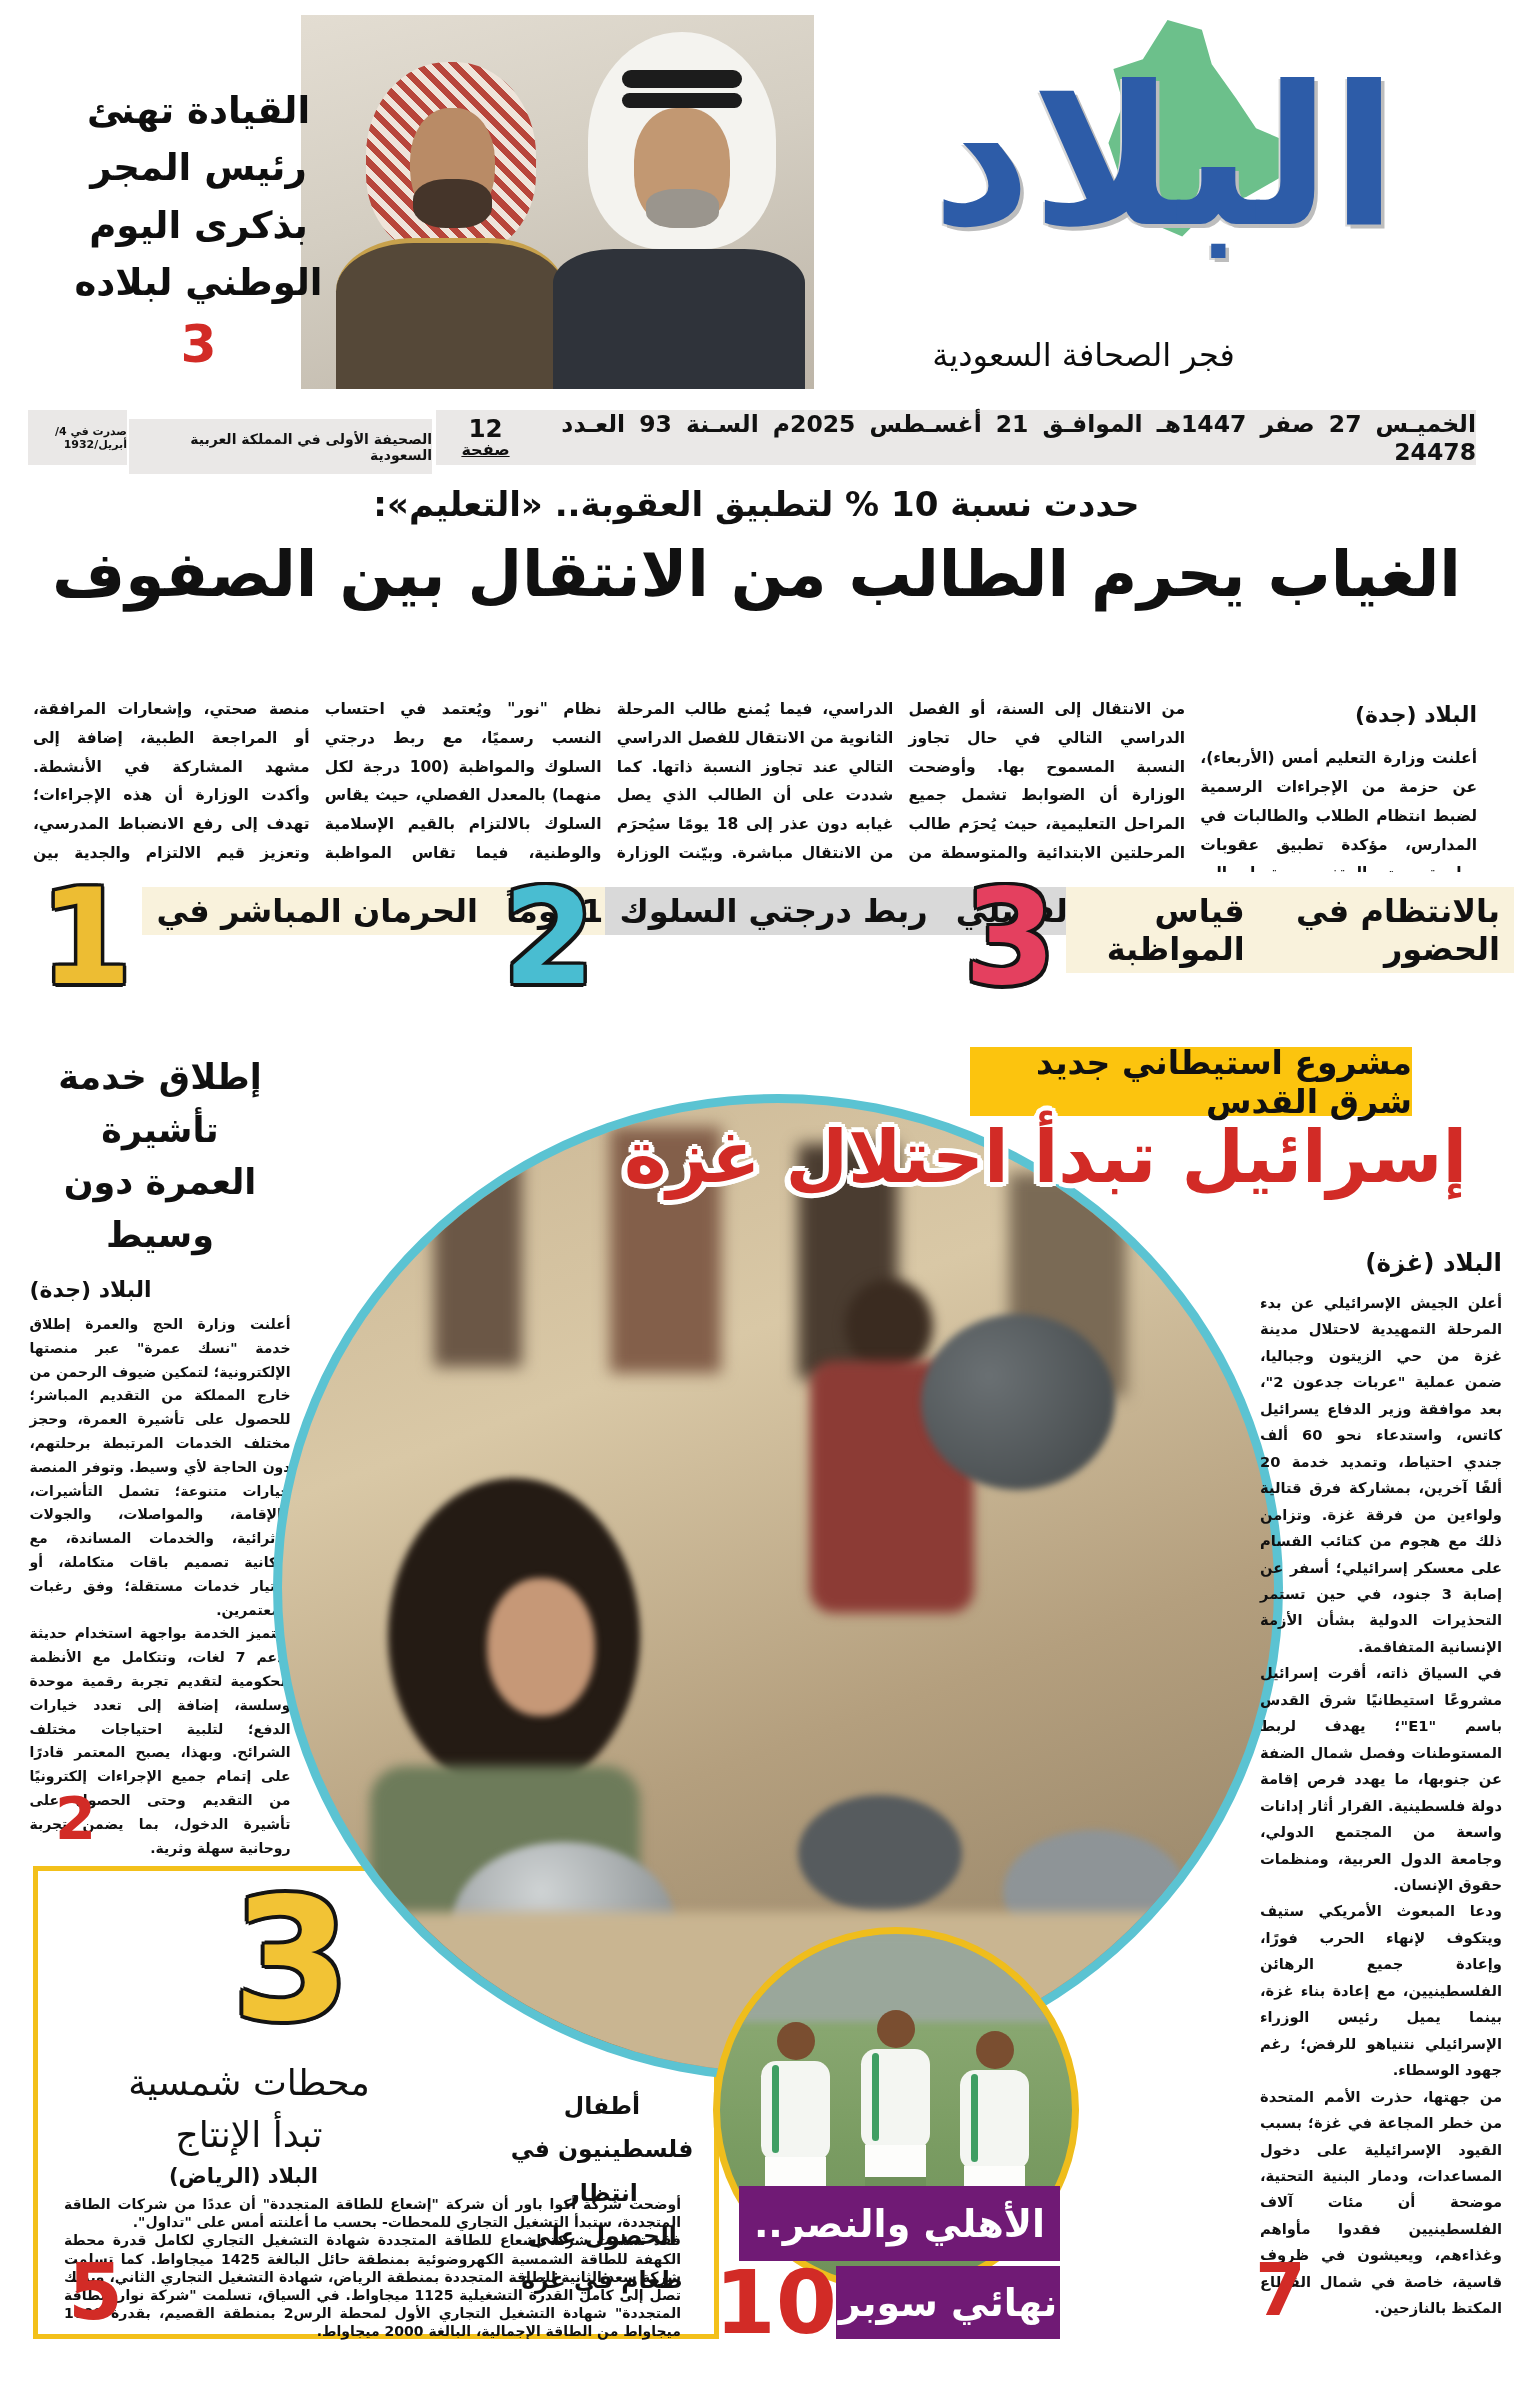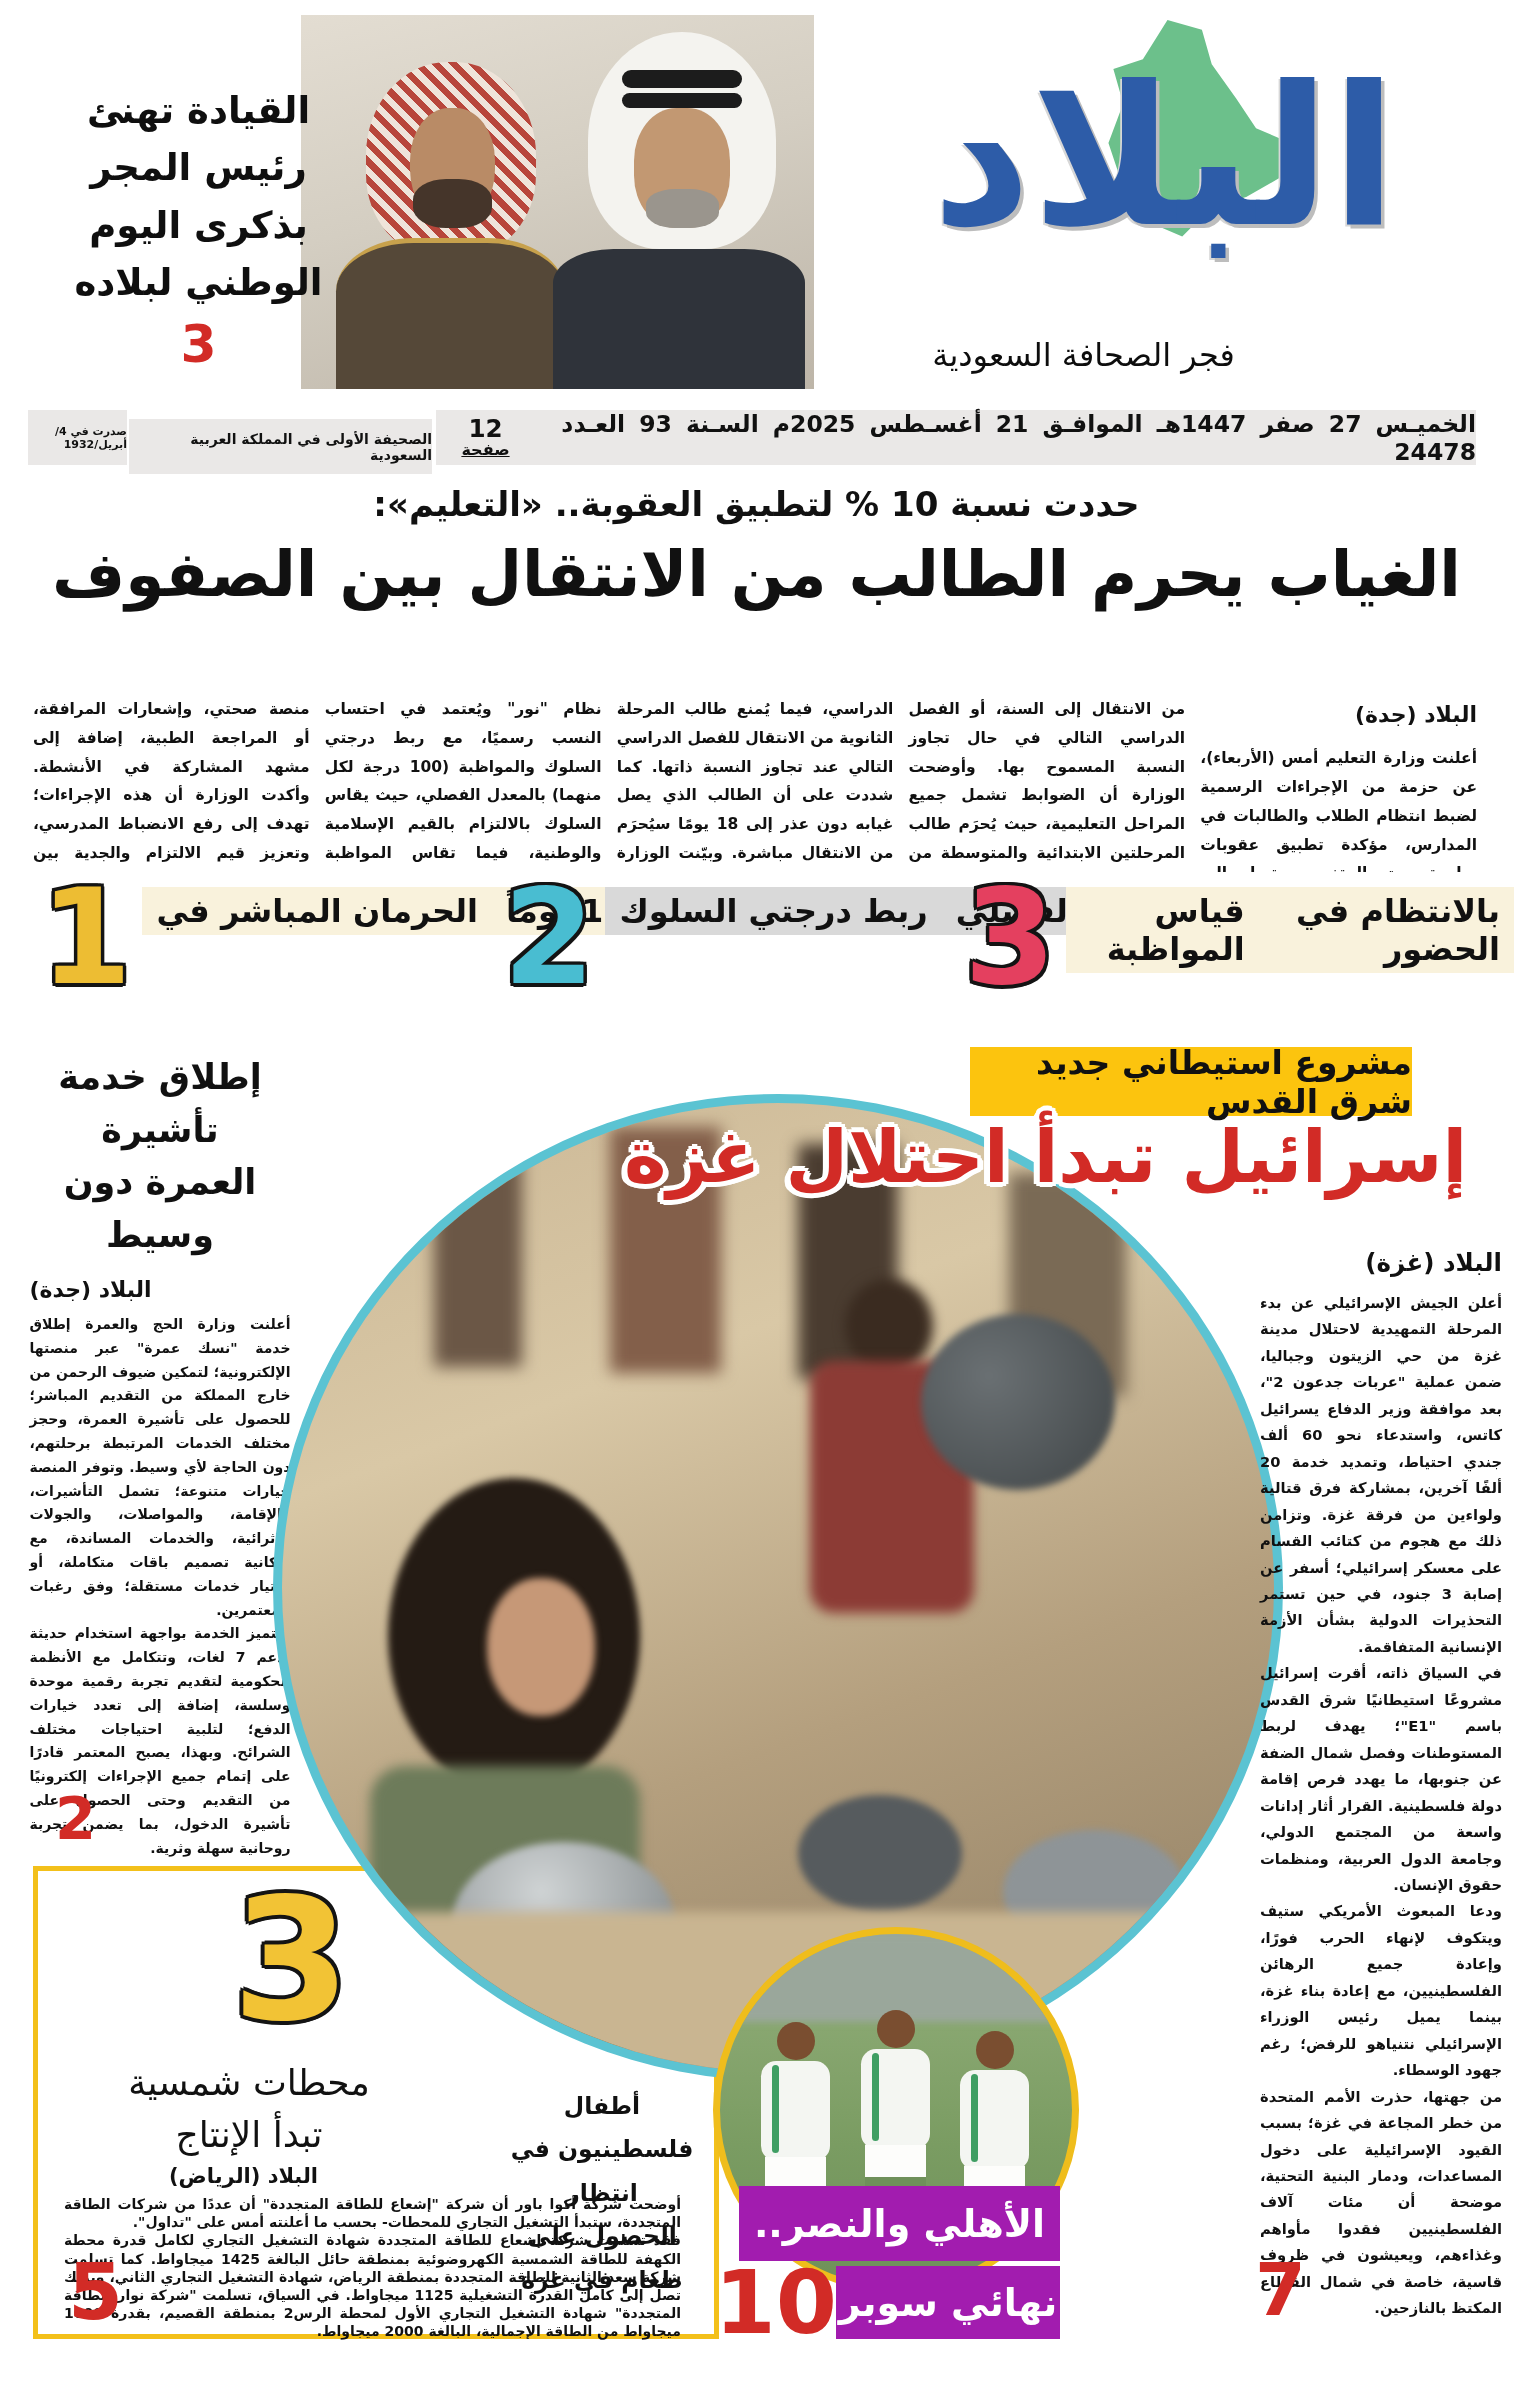--- a/index.html
+++ b/index.html
@@ -74,21 +74,21 @@
                     2.9px 2.9px 0 #141414,-2.9px 2.9px 0 #141414,2.9px -2.9px 0 #141414,-2.9px -2.9px 0 #141414;}
   .solar .h{position:absolute;left:41px;top:186px;width:340px;font-size:36px;font-weight:normal;
             text-align:center;line-height:1.45;}
   .solar .byline{position:absolute;left:59px;top:293px;width:293px;font-size:21px;font-weight:bold;text-align:center;}
   .solar .body{position:absolute;left:26px;top:324px;width:617px;font-size:14px;font-weight:bold;line-height:1.3;}
   .solar-ref{left:69px;top:2246px;font-size:79px;font-weight:bold;color:#d22b26;z-index:7;}
   
   .foot-circle{left:714px;top:1927px;width:352px;height:352px;border-radius:50%;
                border:7px solid #efbd1c;overflow:hidden;z-index:5;
                background:linear-gradient(180deg,#9aa89a 0%,#8aa872 22%,#7a9c62 60%,#6f905a 100%);}
-  .badge{background:#a21caf;color:#fff;display:flex;align-items:center;justify-content:center;
+  .badge{background:#701a75;color:#fff;display:flex;align-items:center;justify-content:center;
          font-size:38px;font-weight:bold;z-index:8;}
   .badge1{left:740px;top:2186px;width:321px;height:75px;}
   .badge2{left:837px;top:2266px;width:224px;height:73px;}
   .foot-ref{left:732px;top:2251px;width:106px;text-align:center;font-size:88px;font-weight:bold;
             color:#d22b26;z-index:9;}
   
   .fig{position:absolute;}
   .blur6{filter:blur(3.5px);} .blur10{filter:blur(5.9px);} .blur14{filter:blur(8.2px);}
   .player .torso{position:absolute;width:69px;height:100px;background:#f4f6f2;border-radius:15.2px;top:39px;left:0;}
   .player .head{position:absolute;width:38px;height:38px;border-radius:50%;background:#7a4e30;top:0;left:16px;}

